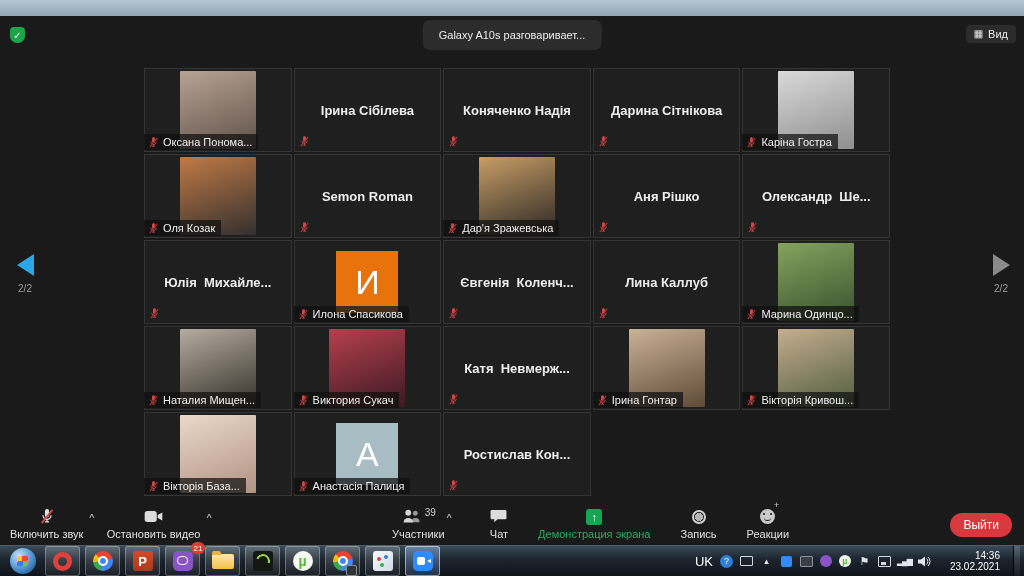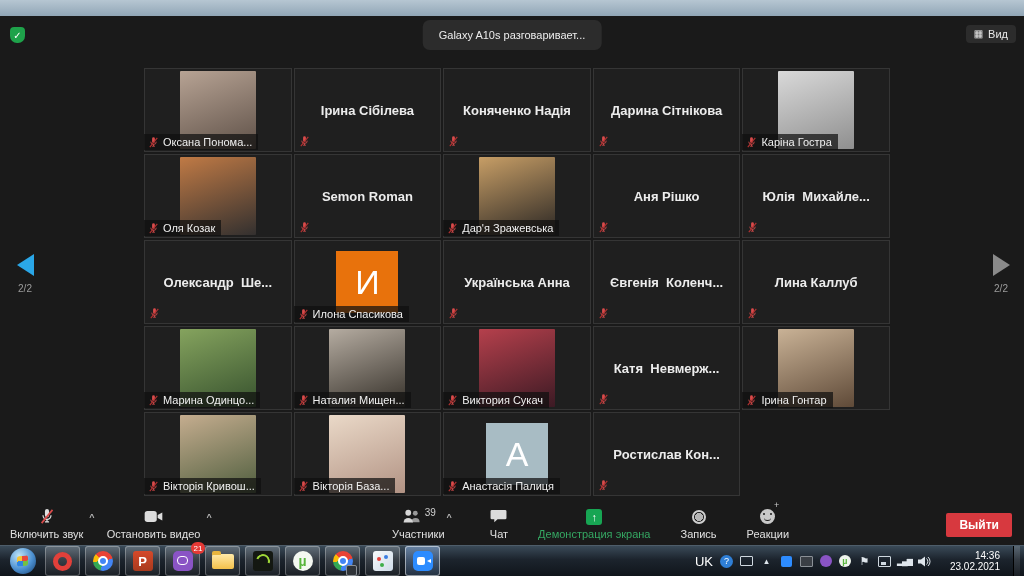--- a/index.html
+++ b/index.html
@@ -70,21 +70,21 @@
     display:flex;align-items:center;justify-content:center;font-size:11px;font-weight:bold;line-height:0;}
   .rec-ico{width:14px;height:14px;border-radius:50%;border:2px solid #cfcfcf;box-sizing:border-box;
     background:radial-gradient(circle,#b5b5b5 0 4px,transparent 4px);}
   .react-ico{position:relative;width:15px;height:15px;border-radius:50%;background:#c9c9c9;}
   .react-ico::after{content:'';position:absolute;left:3px;top:4px;width:2px;height:2px;border-radius:50%;
     background:#1a1a1a;box-shadow:7px 0 0 #1a1a1a;}
   .react-ico::before{content:'';position:absolute;left:4px;top:8px;width:7px;height:3px;
     border-bottom:1.5px solid #1a1a1a;border-radius:0 0 6px 6px;}
   .react-plus{position:absolute;right:-4px;top:-4px;color:#c9c9c9;font-size:9px;}
   .exit-btn{position:absolute;right:12px;top:8px;background:#d7393f;color:#fff;border:none;
-    font-family:inherit;font-size:12px;font-weight:bold;border-radius:2px;padding:5px 13px;cursor:default;}
+    font-family:inherit;font-size:12px;font-weight:normal;border-radius:12px;padding:5px 13px;cursor:default;}
 
   
   .taskbar{position:absolute;left:0;right:0;bottom:0;height:31px;
     background:linear-gradient(#3a4a58,#1c242d 45%,#10151b);
     border-top:1px solid #4e5d6a;box-sizing:border-box;display:flex;align-items:center;}
   .slots{display:flex;align-items:center;gap:5px;padding-left:5px;}
   .slot{width:35px;height:30px;display:flex;align-items:center;justify-content:center;border-radius:3px;position:relative;}
   .slot.open{background:linear-gradient(rgba(255,255,255,.20),rgba(255,255,255,.04));
     box-shadow:inset 0 0 0 1px rgba(255,255,255,.28);}
   .slot.active{background:linear-gradient(rgba(160,200,255,.45),rgba(120,170,230,.18));
@@ -261,57 +261,48 @@
         <div class="tile">
           <div class="center-name">Аня Рішко</div>
           <span class="mic-corner"><span class="mic"><svg width="11" height="11" viewBox="0 0 14 14">
                 <path d="M5.2 2.2a1.8 1.8 0 0 1 3.6 0v3.6a1.8 1.8 0 0 1-3.6 0z" fill="#d84b4b"></path>
                 <path d="M3.5 6a3.5 3.5 0 0 0 7 0" stroke="#d84b4b" stroke-width="1.1" fill="none"></path>
                 <path d="M7 9.5v2M5.2 11.7h3.6" stroke="#d84b4b" stroke-width="1.1"></path>
                 <path d="M2.3 12.8L11.8 1.2" stroke="#b03030" stroke-width="1.5"></path>
               </svg></span></span>
         </div>
         <div class="tile">
+          <div class="center-name">Олександр  Ше...</div>
+          <span class="mic-corner"><span class="mic"><svg width="11" height="11" viewBox="0 0 14 14">
+                <path d="M5.2 2.2a1.8 1.8 0 0 1 3.6 0v3.6a1.8 1.8 0 0 1-3.6 0z" fill="#d84b4b"></path>
+                <path d="M3.5 6a3.5 3.5 0 0 0 7 0" stroke="#d84b4b" stroke-width="1.1" fill="none"></path>
+                <path d="M7 9.5v2M5.2 11.7h3.6" stroke="#d84b4b" stroke-width="1.1"></path>
+                <path d="M2.3 12.8L11.8 1.2" stroke="#b03030" stroke-width="1.5"></path>
+              </svg></span></span>
+        </div>
+        <div class="tile">
           <div class="center-name">Юлія  Михайле...</div>
           <span class="mic-corner"><span class="mic"><svg width="11" height="11" viewBox="0 0 14 14">
                 <path d="M5.2 2.2a1.8 1.8 0 0 1 3.6 0v3.6a1.8 1.8 0 0 1-3.6 0z" fill="#d84b4b"></path>
                 <path d="M3.5 6a3.5 3.5 0 0 0 7 0" stroke="#d84b4b" stroke-width="1.1" fill="none"></path>
                 <path d="M7 9.5v2M5.2 11.7h3.6" stroke="#d84b4b" stroke-width="1.1"></path>
                 <path d="M2.3 12.8L11.8 1.2" stroke="#b03030" stroke-width="1.5"></path>
               </svg></span></span>
         </div>
         <div class="tile">
-          <div class="center-name">Олександр  Ше...</div>
-          <span class="mic-corner"><span class="mic"><svg width="11" height="11" viewBox="0 0 14 14">
-                <path d="M5.2 2.2a1.8 1.8 0 0 1 3.6 0v3.6a1.8 1.8 0 0 1-3.6 0z" fill="#d84b4b"></path>
-                <path d="M3.5 6a3.5 3.5 0 0 0 7 0" stroke="#d84b4b" stroke-width="1.1" fill="none"></path>
-                <path d="M7 9.5v2M5.2 11.7h3.6" stroke="#d84b4b" stroke-width="1.1"></path>
-                <path d="M2.3 12.8L11.8 1.2" stroke="#b03030" stroke-width="1.5"></path>
-              </svg></span></span>
-        </div>
-        <div class="tile">
           <div class="avatar" style="background: rgb(232, 114, 12);">И</div>
           <div class="nameplate">
             <span class="mic"><svg width="11" height="11" viewBox="0 0 14 14">
                 <path d="M5.2 2.2a1.8 1.8 0 0 1 3.6 0v3.6a1.8 1.8 0 0 1-3.6 0z" fill="#d84b4b"></path>
                 <path d="M3.5 6a3.5 3.5 0 0 0 7 0" stroke="#d84b4b" stroke-width="1.1" fill="none"></path>
                 <path d="M7 9.5v2M5.2 11.7h3.6" stroke="#d84b4b" stroke-width="1.1"></path>
                 <path d="M2.3 12.8L11.8 1.2" stroke="#b03030" stroke-width="1.5"></path>
               </svg></span>
             <span>Илона Спасикова</span>
           </div>
-        </div>
-        <div class="tile">
-          <div class="center-name">Українська Анна</div>
-          <span class="mic-corner"><span class="mic"><svg width="11" height="11" viewBox="0 0 14 14">
-                <path d="M5.2 2.2a1.8 1.8 0 0 1 3.6 0v3.6a1.8 1.8 0 0 1-3.6 0z" fill="#d84b4b"></path>
-                <path d="M3.5 6a3.5 3.5 0 0 0 7 0" stroke="#d84b4b" stroke-width="1.1" fill="none"></path>
-                <path d="M7 9.5v2M5.2 11.7h3.6" stroke="#d84b4b" stroke-width="1.1"></path>
-                <path d="M2.3 12.8L11.8 1.2" stroke="#b03030" stroke-width="1.5"></path>
-              </svg></span></span>
         </div>
         <div class="tile">
           <div class="center-name">Євгенія  Коленч...</div>
           <span class="mic-corner"><span class="mic"><svg width="11" height="11" viewBox="0 0 14 14">
                 <path d="M5.2 2.2a1.8 1.8 0 0 1 3.6 0v3.6a1.8 1.8 0 0 1-3.6 0z" fill="#d84b4b"></path>
                 <path d="M3.5 6a3.5 3.5 0 0 0 7 0" stroke="#d84b4b" stroke-width="1.1" fill="none"></path>
                 <path d="M7 9.5v2M5.2 11.7h3.6" stroke="#d84b4b" stroke-width="1.1"></path>
                 <path d="M2.3 12.8L11.8 1.2" stroke="#b03030" stroke-width="1.5"></path>
               </svg></span></span>
         </div>

